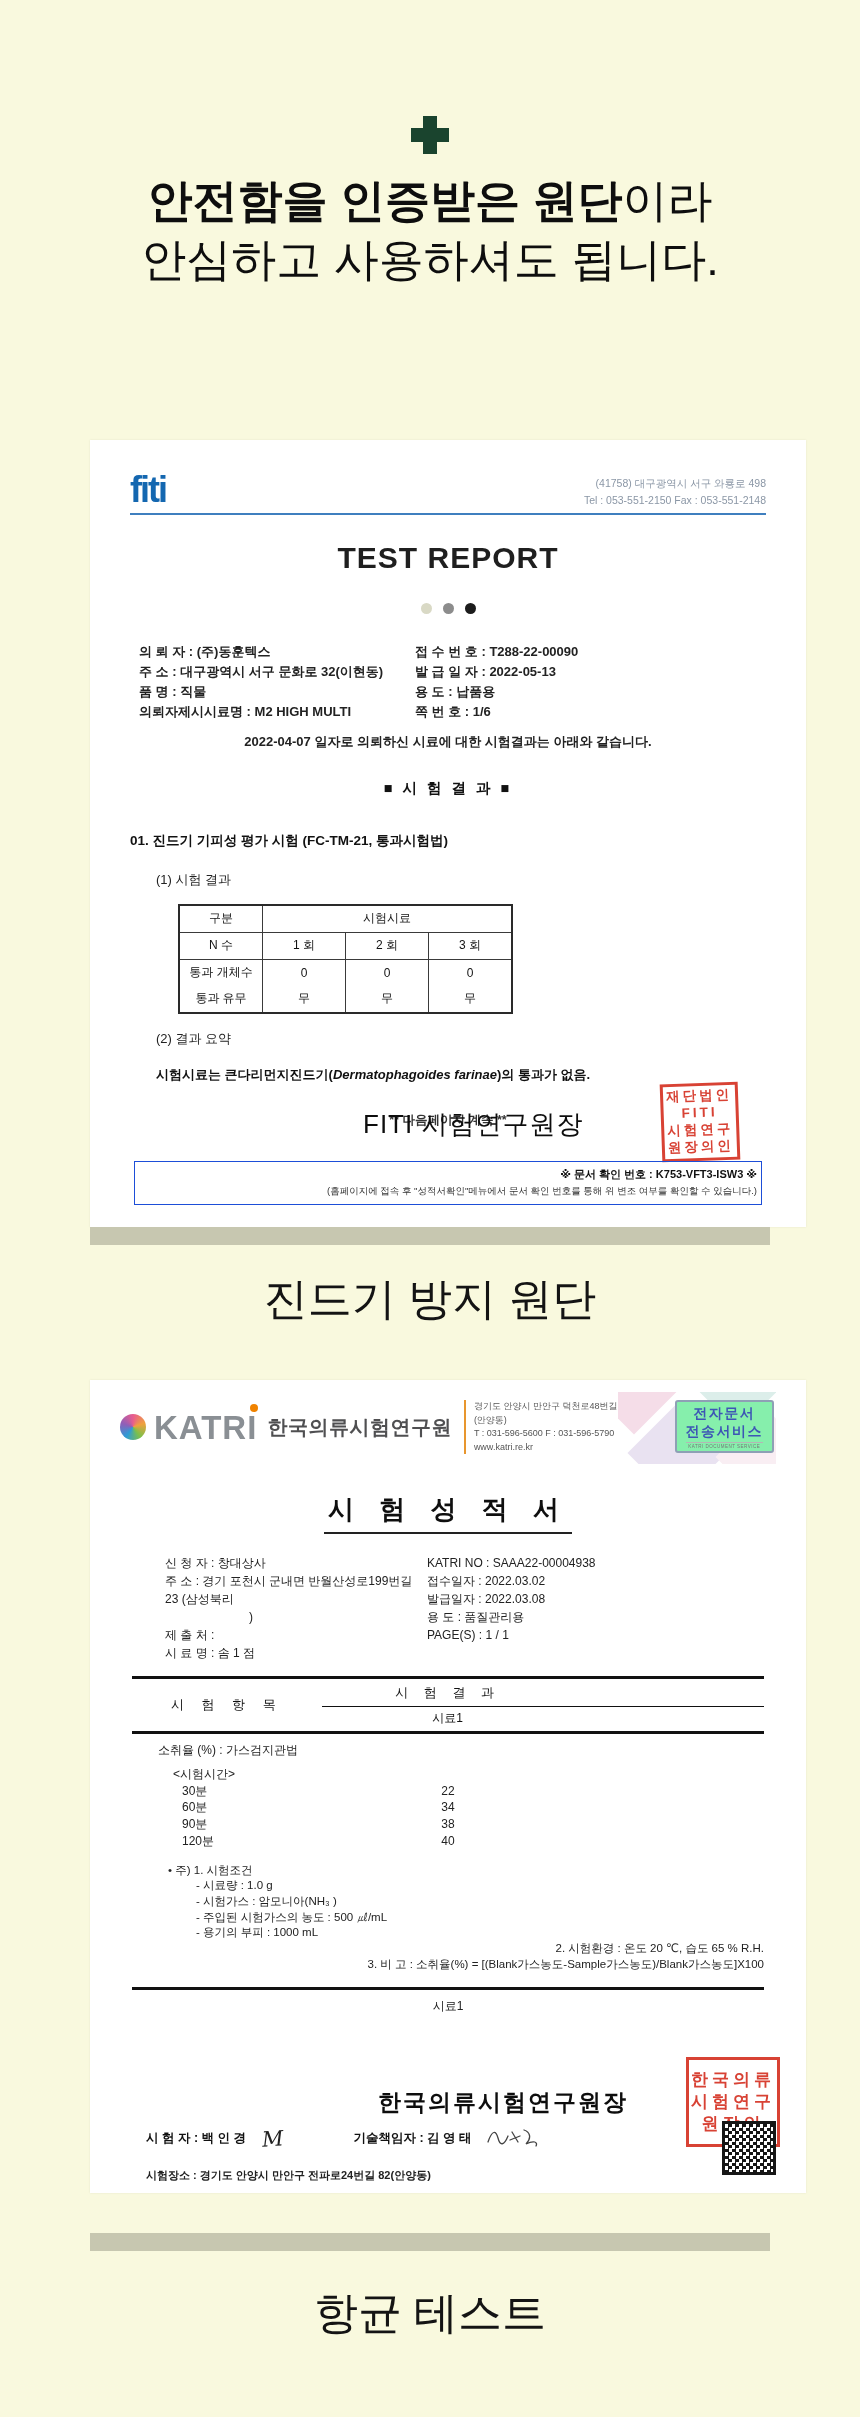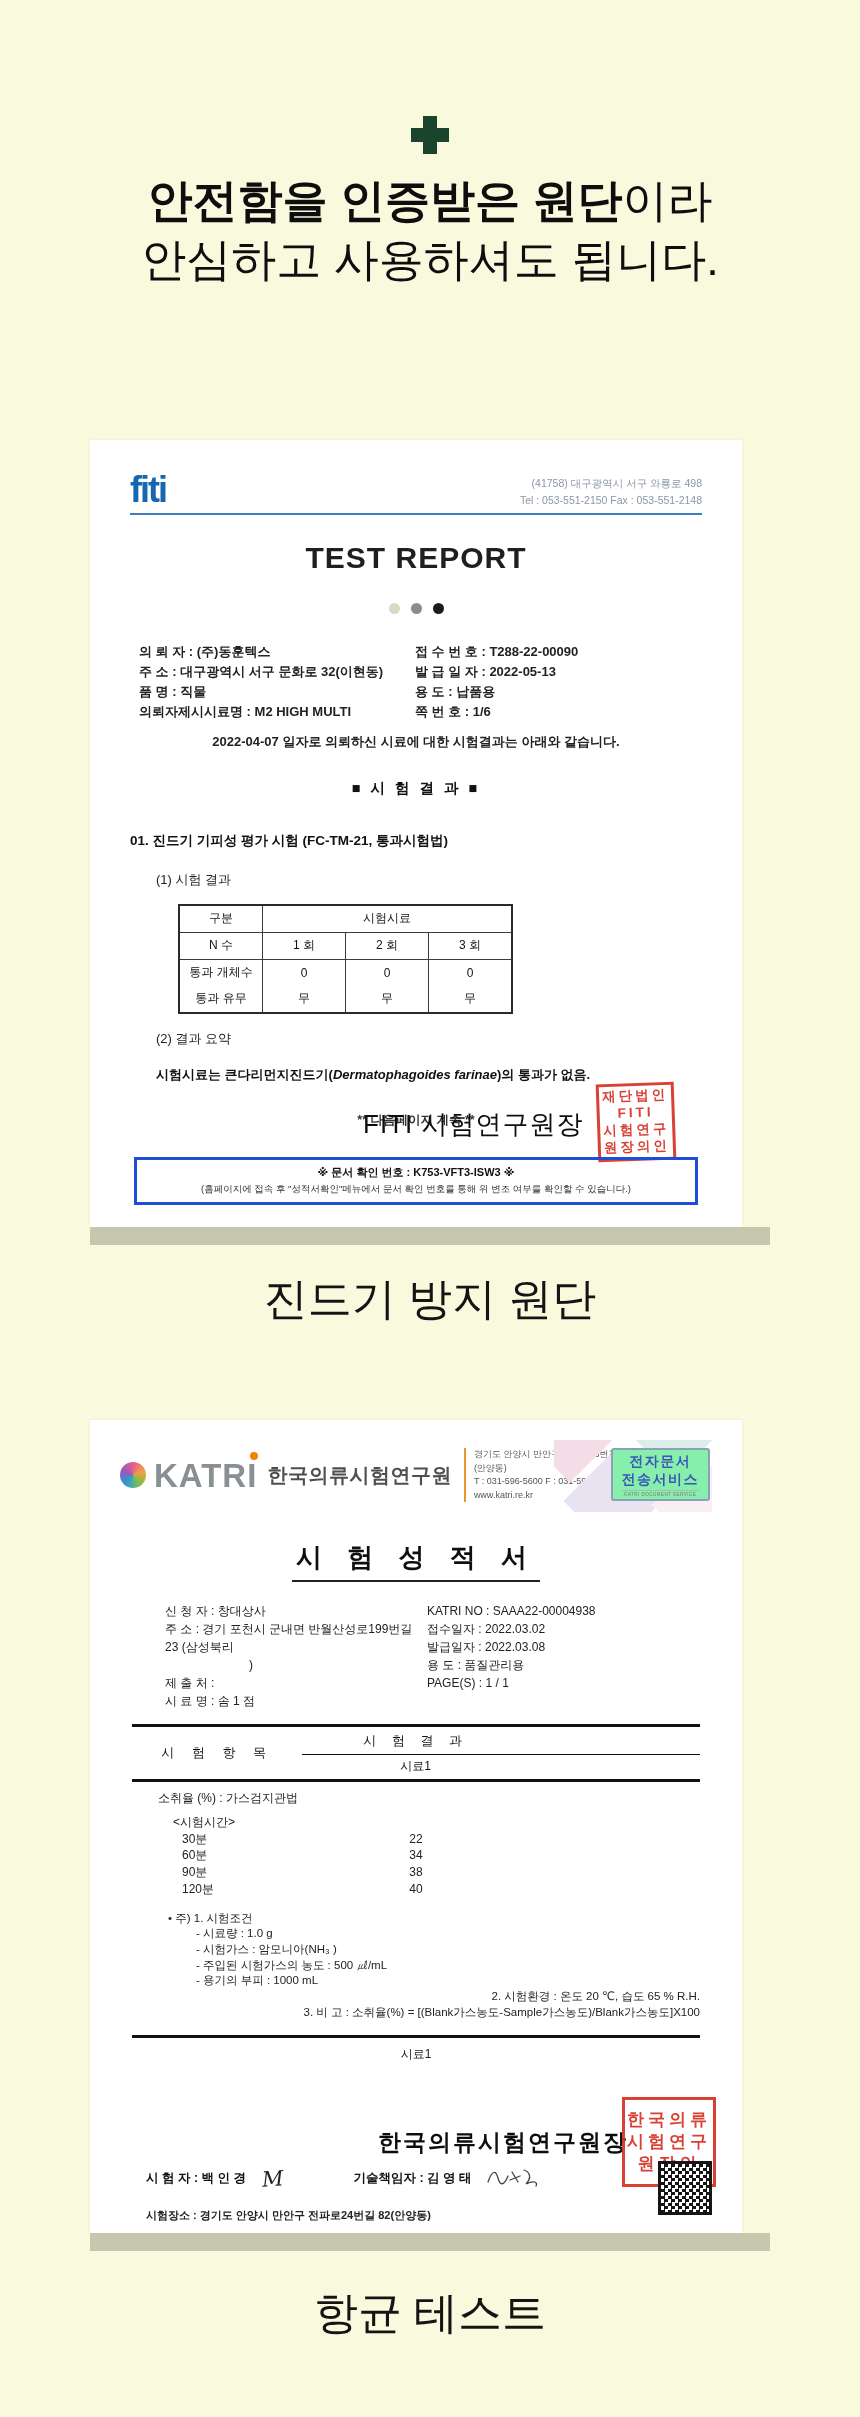--- a/index.html
+++ b/index.html
@@ -10,21 +10,21 @@
   }
   
   .intro{position:absolute;top:116px;left:0;width:100%;text-align:center;}
   .plus{display:inline-block;position:relative;width:38px;height:38px;}
   .plus::before,.plus::after{content:"";position:absolute;background:#1a442e;}
   .plus::before{left:12px;top:0;width:14px;height:38px;}
   .plus::after{left:0;top:12px;width:38px;height:14px;}
   .headline{margin-top:14px;font-size:45px;line-height:1.3;color:#0e0e0e;font-weight:300;}
   .headline b{font-weight:bold;}
   
-  .card{position:absolute;left:90px;width:652px;background:#ffffff;box-sizing:border-box;overflow:visible;
+  .card{position:absolute;left:90px;width:716px;background:#ffffff;box-sizing:border-box;overflow:visible;
         box-shadow:0 0 2px rgba(0,0,0,.08);}
   .card-shadow{position:absolute;left:90px;width:680px;height:18px;background:#c7c7b0;}
   .caption{position:absolute;left:0;width:100%;text-align:center;font-size:44px;font-weight:300;color:#141414;}
   
   .card1{top:440px;height:787px;padding:22px 40px 20px;}
   .shadow1{top:1227px;}
   .cap1{top:1270px;}
   .fiti-head{display:flex;justify-content:space-between;align-items:flex-end;
              border-bottom:2px solid #3f7fbf;padding-bottom:5px;height:46px;}
   .fiti-logo{font-size:36px;font-weight:bold;color:#1467b0;letter-spacing:-2px;line-height:1;}
@@ -37,37 +37,37 @@
   .fiti-info .lcol{margin-left:9px;width:276px;}
   .fiti-info .rcol{flex:1;}
   .fiti-intro{text-align:center;margin-top:10px;font-size:13px;font-weight:bold;color:#222;}
   .result-head{text-align:center;margin-top:28px;font-size:14.5px;font-weight:bold;letter-spacing:3px;color:#111;}
   .sec-title{margin-top:34px;font-size:13.5px;font-weight:bold;color:#111;}
   .sub{margin-top:21px;margin-left:26px;font-size:13px;color:#222;}
   .sub2{margin-top:16px;}
   table.fiti-tbl{margin-top:15px;margin-left:48px;border-collapse:collapse;font-size:12px;text-align:center;color:#111;}
   table.fiti-tbl td{border:1px solid #3a3a3a;width:82px;height:26px;padding:0;}
   table.fiti-tbl tr.r3 td{border-bottom:none;}
-  table.fiti-tbl tr.r4 td{border-top:none;}
+  table.fiti-tbl tr.r4 td{border-top:none;font-family:Liberation Serif, serif;}
   table.fiti-tbl{border:2px solid #2a2a2a;}
   .summary{margin-top:18px;margin-left:26px;font-size:13px;font-weight:bold;color:#111;}
   .summary i{font-weight:bold;}
   .continue{text-align:center;margin-top:28px;font-size:12.5px;color:#333;font-weight:bold;}
   .fiti-sign{position:absolute;left:40px;right:40px;bottom:66px;height:84px;}
   .fiti-sign-text{position:absolute;left:233px;top:30px;font-size:26px;color:#0d0d0d;letter-spacing:1px;}
   .stamp{border:3px solid #d6382a;color:#d6382a;display:flex;flex-direction:column;justify-content:center;
          text-align:center;font-weight:bold;box-sizing:border-box;background:rgba(255,255,255,0);}
   .fiti-stamp{position:absolute;right:27px;top:6px;width:78px;height:78px;font-size:13.5px;line-height:1.25;
               letter-spacing:3px;transform:rotate(-2deg);opacity:.95;}
-  .doccheck{position:absolute;left:44px;right:44px;bottom:22px;border:3px solid #1d4ed8;
-            text-align:center;padding:5px 4px 6px;}
+  .doccheck{position:absolute;left:44px;right:44px;bottom:22px;border:1px solid #1d4ed8;
+            text-align:right;padding:5px 4px 6px;}
   .doccheck .l1{font-size:11px;font-weight:bold;color:#111;}
   .doccheck .l2{font-size:9.5px;margin-top:3px;color:#333;}
   
-  .card2{top:1420px;height:813px;padding:12px 30px 20px;}
+  .card2{top:1380px;height:813px;padding:4px 30px 20px;}
   .shadow2{top:2233px;}
   .cap2{top:2284px;}
   .katri-head{display:flex;align-items:center;height:86px;position:relative;}
   .katri-mark{width:26px;height:26px;border-radius:50%;flex:none;
     background:conic-gradient(#e85c8f,#f0a13e,#7cc04a,#2e9bd6,#8f5fb8,#e85c8f);}
   .katri-word{font-size:33px;font-weight:bold;color:#8a8f94;letter-spacing:1px;margin-left:8px;position:relative;line-height:1;}
   .katri-word::after{content:"";position:absolute;right:-1px;top:-7px;width:8px;height:8px;background:#f08300;border-radius:50%;}
   .katri-kor{font-size:20px;color:#4f4f51;font-weight:bold;margin-left:10px;letter-spacing:0.5px;}
   .addr-block{border-left:2px solid #e8962e;padding-left:8px;margin-left:12px;
               font-size:9px;color:#555;line-height:1.5;white-space:nowrap;}

